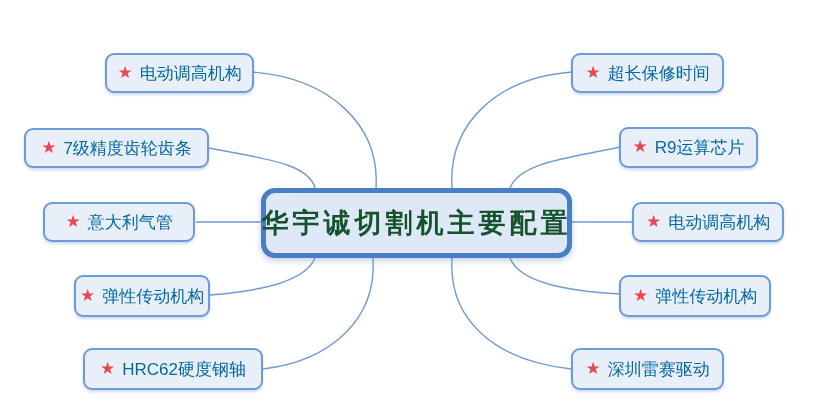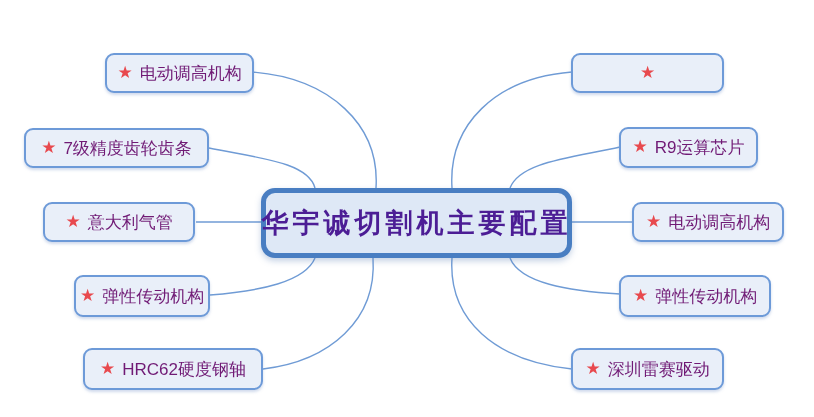--- a/index.html
+++ b/index.html
@@ -25,32 +25,32 @@
     gap:7px;
     padding:0 10px;
     cursor:default;
   }
   .branch .star{
     color:#e8494e;
     font-size:17px;line-height:1;
     transform:translateY(-1px);
   }
   .branch .lbl{
-    color:#701a75;
+    color:#0369a1;
     font-size:17px;
     white-space:nowrap;
   }
   .center{
     background:#dee8f6;
     border:5px solid #497ec2;
     border-radius:14px;
     box-shadow:0 3px 6px rgba(90,125,180,.35);
   }
   .center .lbl{
-    color:#4c1d95;
+    color:#14532d;
     font-size:27px;
     font-weight:bold;
     letter-spacing:4px;
     white-space:nowrap;
     font-family:"DejaVu Serif","Liberation Serif",serif;
   }
 </style>
 </head>
 <body>
 
@@ -93,20 +93,21 @@
     <span class="lbl">弹性传动机构</span>
   </div>
 
   <div class="node branch" style="left:83px;top:348px;width:180px;height:42px;">
     <span class="star">★</span>
     <span class="lbl">HRC62硬度钢轴</span>
   </div>
 
   <div class="node branch" style="left:571px;top:53px;width:153px;height:40px;">
     <span class="star">★</span>
+    <span class="lbl">超长保修时间</span>
   </div>
 
   <div class="node branch" style="left:619px;top:127px;width:139px;height:41px;">
     <span class="star">★</span>
     <span class="lbl">R9运算芯片</span>
   </div>
 
   <div class="node branch" style="left:632px;top:202px;width:152px;height:40px;">
     <span class="star">★</span>
     <span class="lbl">电动调高机构</span>

